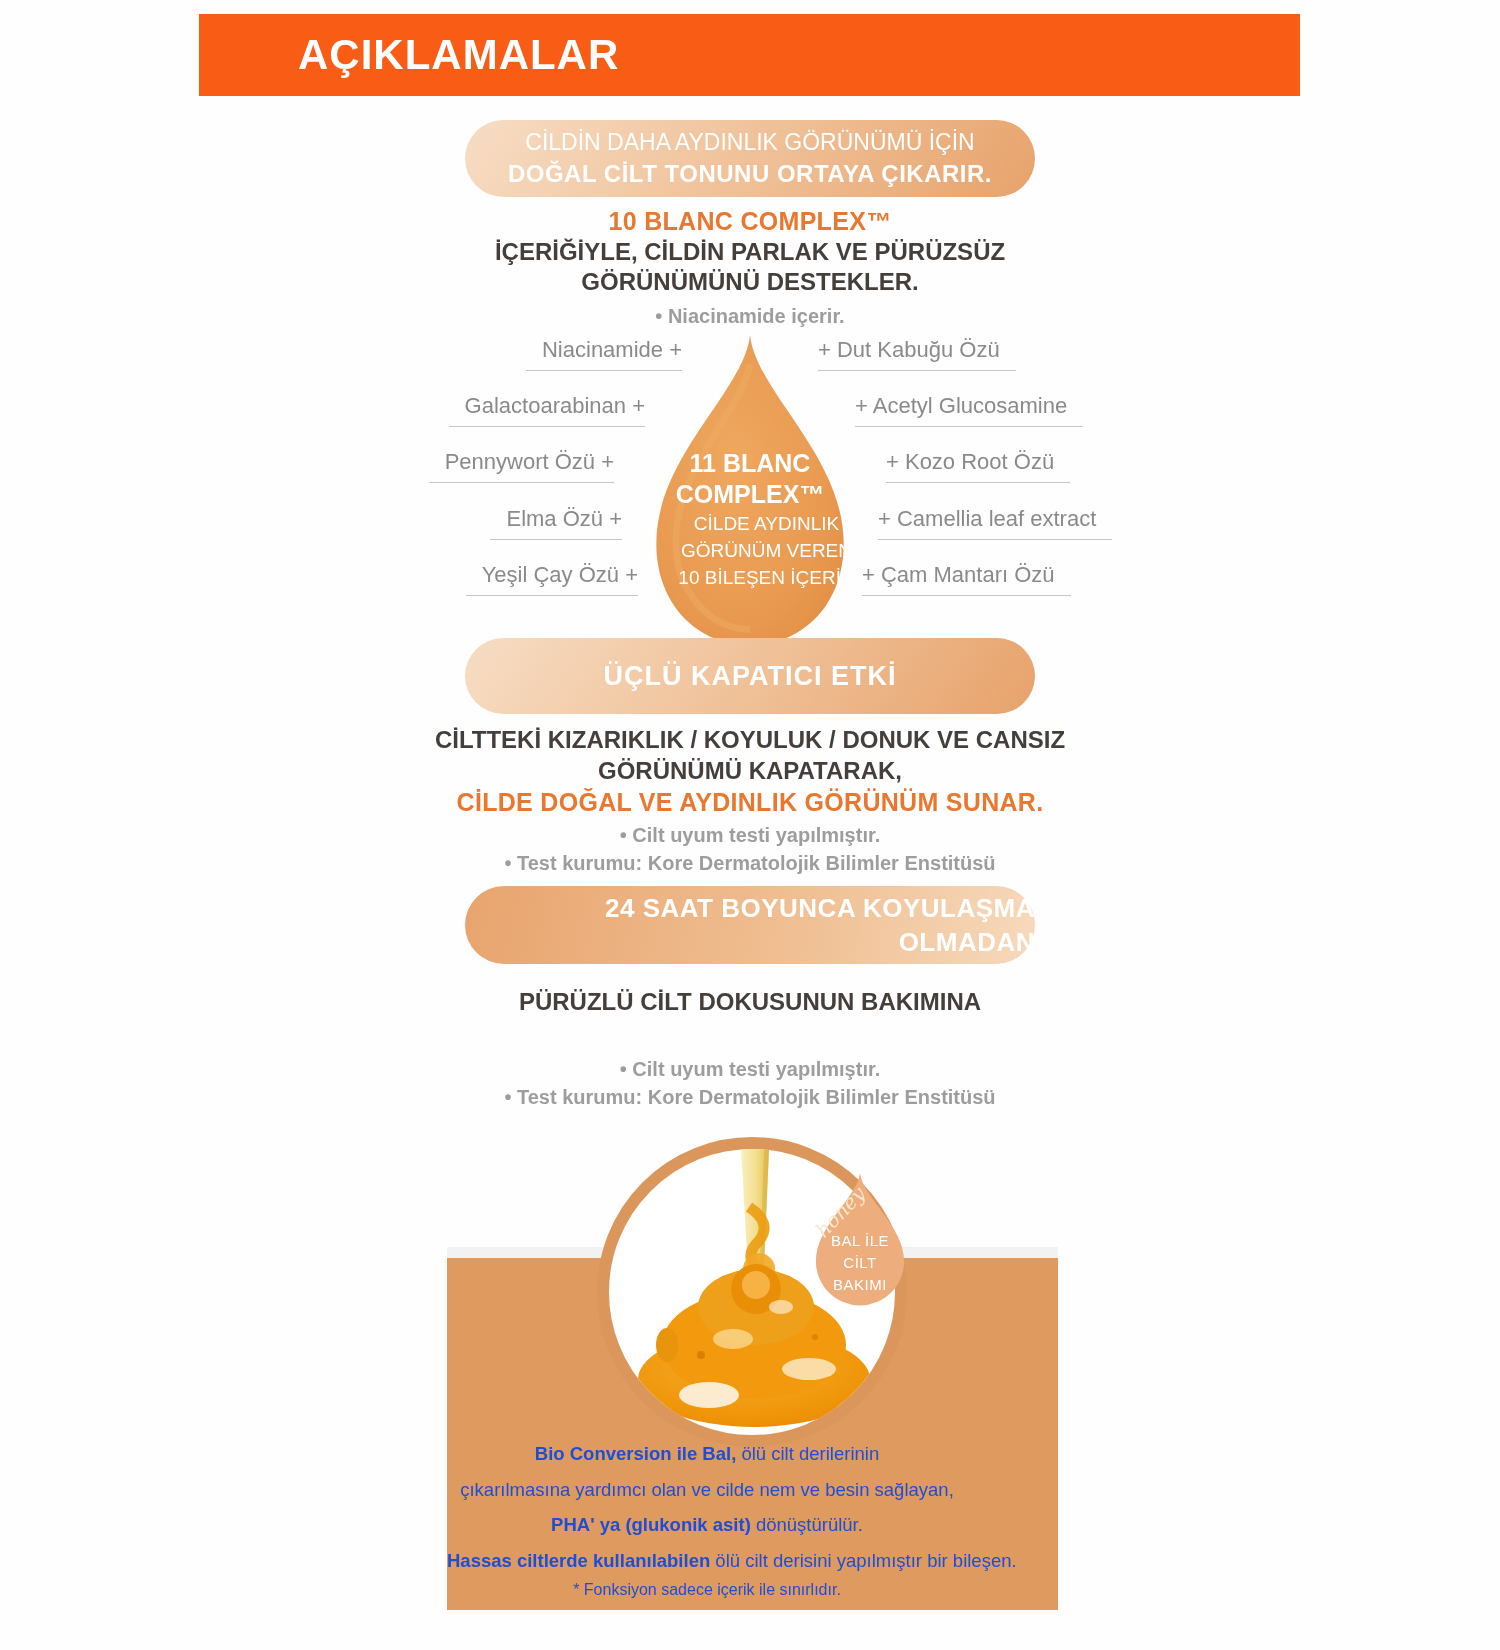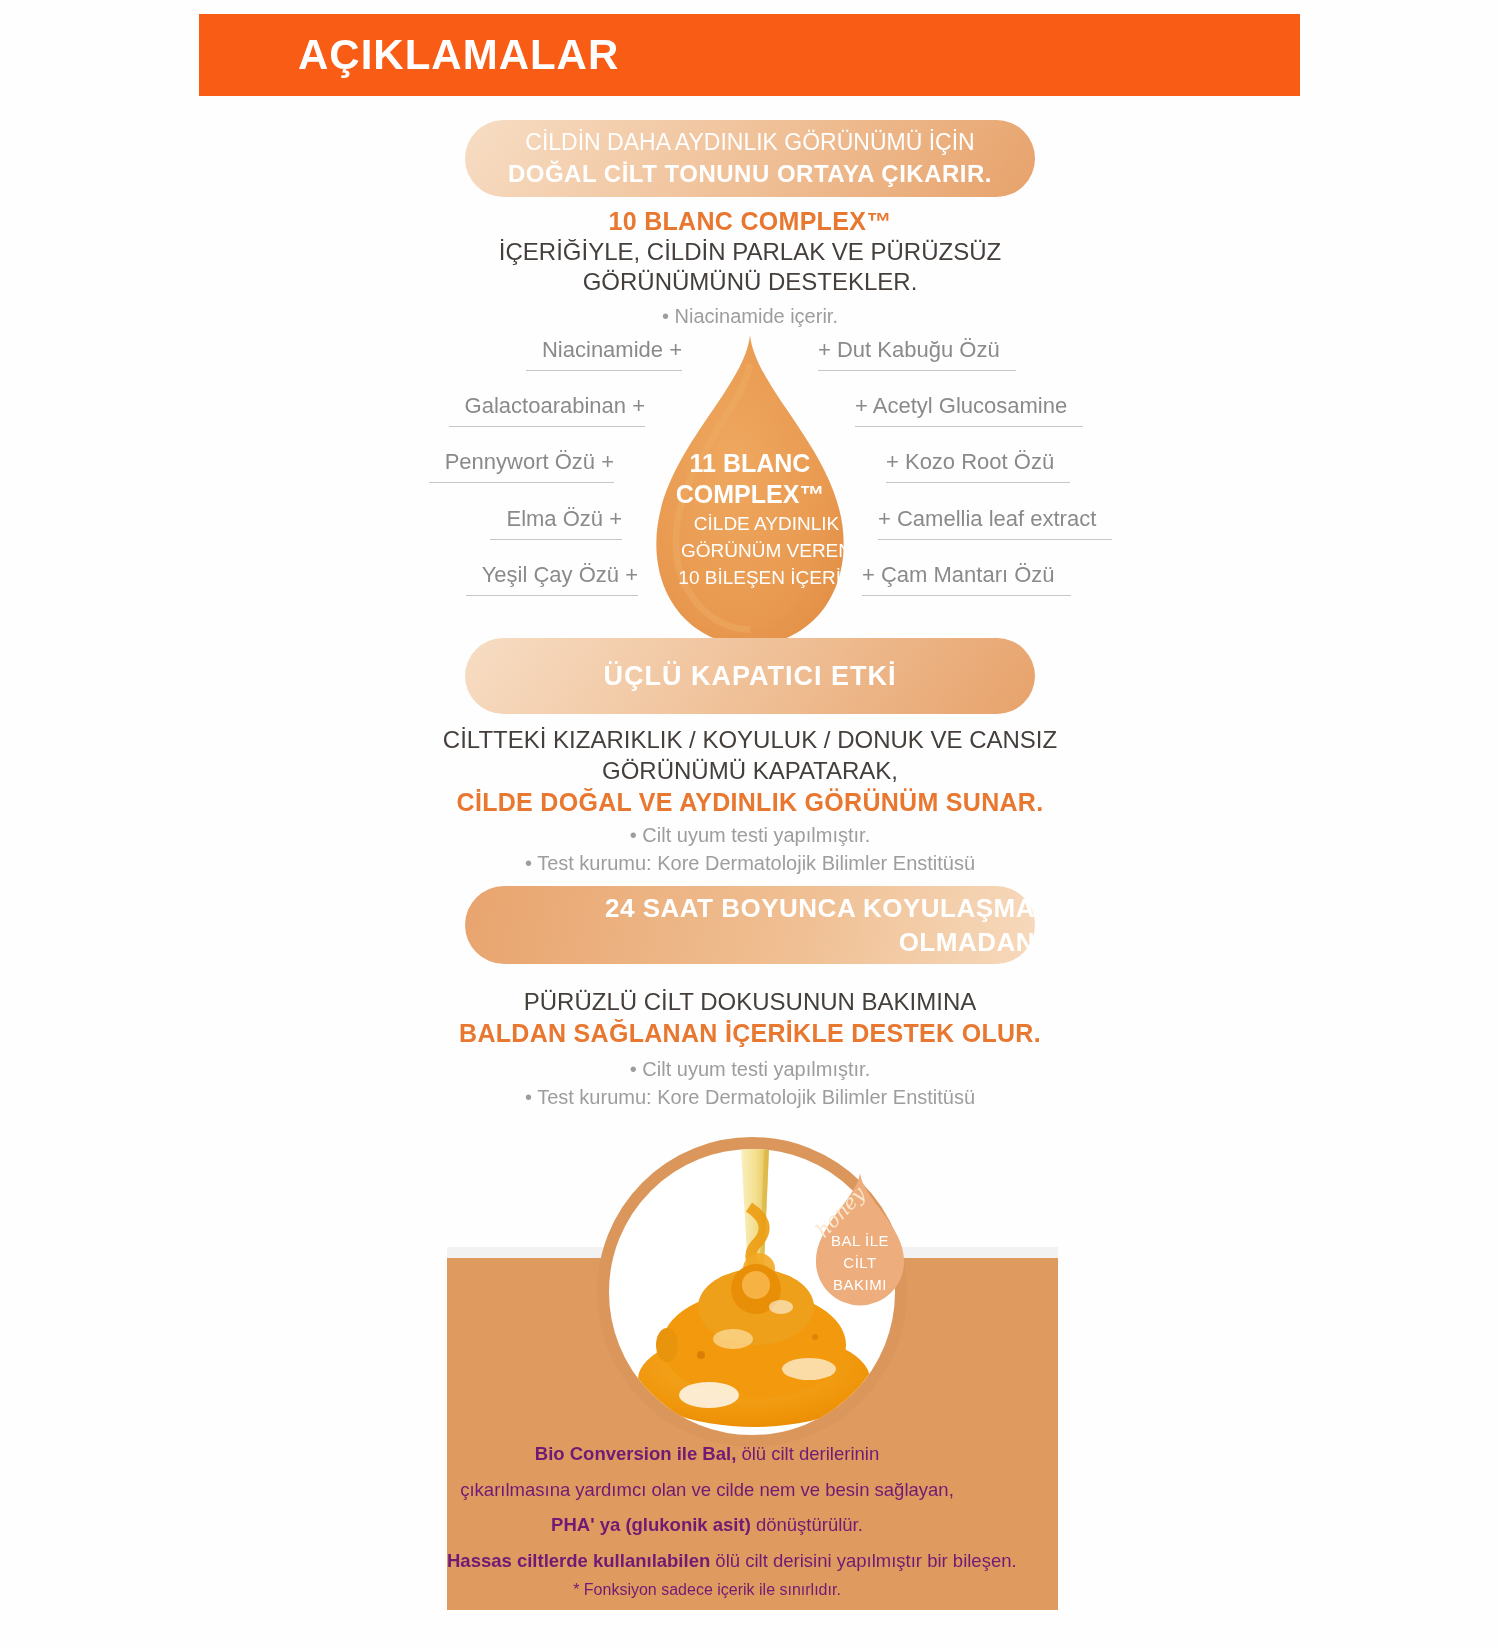--- a/index.html
+++ b/index.html
@@ -14,21 +14,21 @@
   .pill{left:465px;width:570px;border-radius:42px;display:flex;flex-direction:column;
         justify-content:center;align-items:center;text-align:right;color:#fff;}
   #pill1{top:120px;height:77px;background:linear-gradient(125deg,#F7DDC4 0%,#EFBE94 55%,#E7A26B 100%);}
   #pill1 .l1{font-size:23px;font-weight:400;line-height:30px;}
   #pill1 .l2{font-size:24px;font-weight:700;line-height:33px;letter-spacing:.5px;}
   #pill2{top:638px;height:76px;background:linear-gradient(125deg,#F7DDC4 0%,#EFBE94 55%,#E7A26B 100%);
          font-size:27px;font-weight:700;letter-spacing:1px;}
   #pill3{top:886px;height:78px;background:linear-gradient(100deg,#E8A46E 0%,#F0C094 60%,#F6D9BC 100%);
          font-size:26px;font-weight:700;letter-spacing:.5px;line-height:34px;}
   
-  .cline{left:0;width:1500px;text-align:center;white-space:nowrap;}
+  .cline{left:0;width:1500px;text-align:center;white-space:nowrap;font-weight:bold;}
   .dark{color:#453F3C;font-size:24px;}
   .orange{color:#E87730;font-size:25px;font-weight:700;letter-spacing:.3px;}
   .gnote{color:#9D9D9D;font-size:20px;}
   
   #main-drop{left:630px;top:331px;width:240px;height:322px;}
   #drop-text{left:0;top:448px;width:1500px;text-align:center;color:#fff;}
   #drop-text .t1{font-size:25px;font-weight:700;line-height:31px;}
   #drop-text .t2{font-size:19px;line-height:27px;padding-left:33px;}
   .ing{position:absolute;font-size:22px;color:#8A8A8A;white-space:nowrap;
        padding-bottom:7px;border-bottom:1px solid #C6C6C6;}
@@ -37,21 +37,21 @@
   
   #shadow-band{left:447px;top:1247px;width:611px;height:11px;background:#F2F2F2;}
   #honey-box{left:447px;top:1258px;width:611px;height:352px;background:#DF9A5F;}
   #honey-circle{left:597px;top:1137px;width:286px;height:286px;background:#fff;
                 border:12px solid #DB975B;border-radius:50%;overflow:hidden;z-index:3;}
   #honey-badge{left:802px;top:1170px;width:116px;height:148px;z-index:4;}
   #badge-script{position:absolute;left:8px;top:30px;transform:rotate(-46deg);
                 font-family:"DejaVu Serif",serif;font-style:italic;font-size:20px;color:#FAE7CE;}
   #badge-lines{position:absolute;left:0;top:60px;width:116px;text-align:center;
                color:#fff;font-size:15px;line-height:22px;letter-spacing:.5px;}
-  #box-text{left:447px;top:1436px;width:520px;text-align:center;color:#701a75;}
+  #box-text{left:447px;top:1436px;width:520px;text-align:center;color:#1d4ed8;}
   .hline{font-size:18.5px;line-height:35.5px;white-space:nowrap;}
   .hline b{font-weight:700;}
   #footnote{font-size:16px;margin-top:3px;}
 </style>
 </head>
 <body>
 
 <div id="page">
 
   <div class="abs" id="header-bar">
@@ -104,21 +104,20 @@
   <div class="abs cline dark" style="top:726px;">CİLTTEKİ KIZARIKLIK / KOYULUK / DONUK VE CANSIZ</div>
   <div class="abs cline dark" style="top:757px;">GÖRÜNÜMÜ KAPATARAK,</div>
   <div class="abs cline orange" style="top:788px;">CİLDE DOĞAL VE AYDINLIK GÖRÜNÜM SUNAR.</div>
   <div class="abs cline gnote" style="top:824px;">• Cilt uyum testi yapılmıştır.</div>
   <div class="abs cline gnote" style="top:852px;">• Test kurumu: Kore Dermatolojik Bilimler Enstitüsü</div>
 
   <div class="abs pill" id="pill3">
     <div>24 SAAT BOYUNCA KOYULAŞMA OLMADAN</div>
   </div>
   <div class="abs cline dark" style="top:988px;">PÜRÜZLÜ CİLT DOKUSUNUN BAKIMINA</div>
-  <div class="abs cline orange" style="top:1019px;">BALDAN SAĞLANAN İÇERİKLE DESTEK OLUR.</div>
   <div class="abs cline gnote" style="top:1058px;">• Cilt uyum testi yapılmıştır.</div>
   <div class="abs cline gnote" style="top:1086px;">• Test kurumu: Kore Dermatolojik Bilimler Enstitüsü</div>
 
   <div class="abs" id="shadow-band"></div>
   <div class="abs" id="honey-box"></div>
 
   <div class="abs" id="honey-circle">
     <svg width="286" height="286" viewBox="0 0 286 286">
       <defs>
         <linearGradient id="stickGrad" x1="0" y1="0" x2="1" y2="0">

